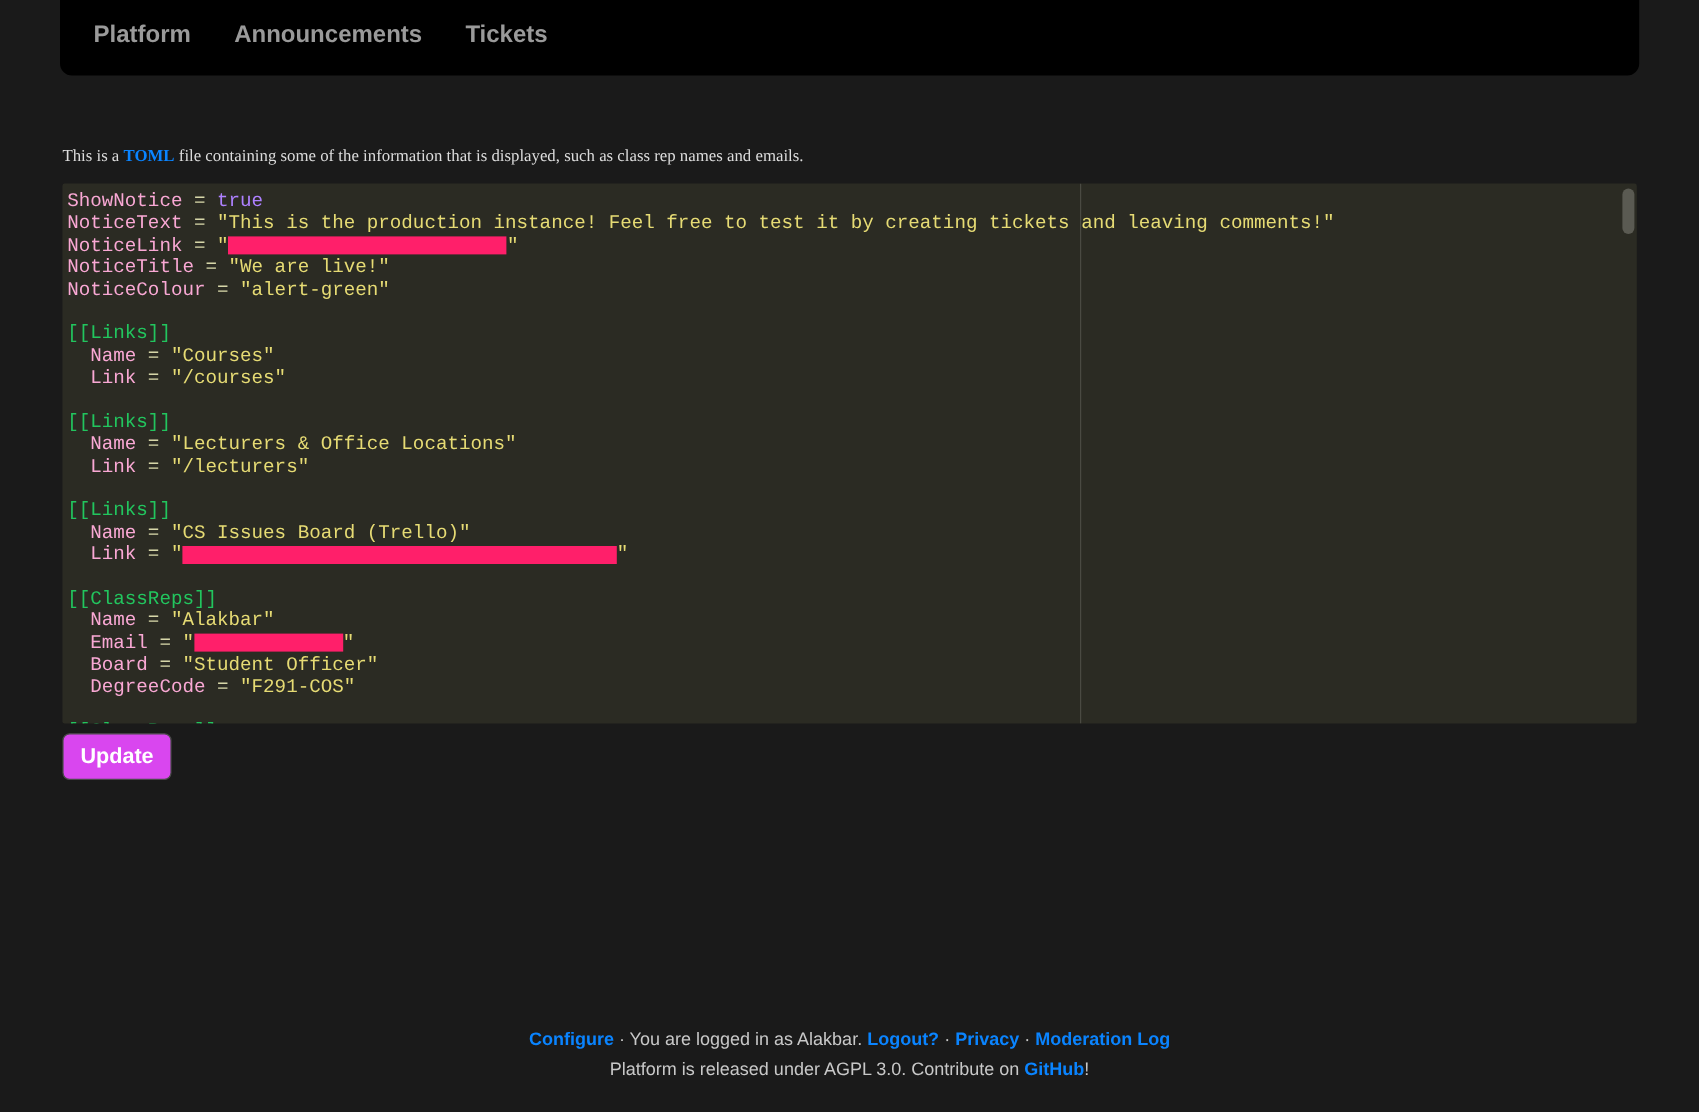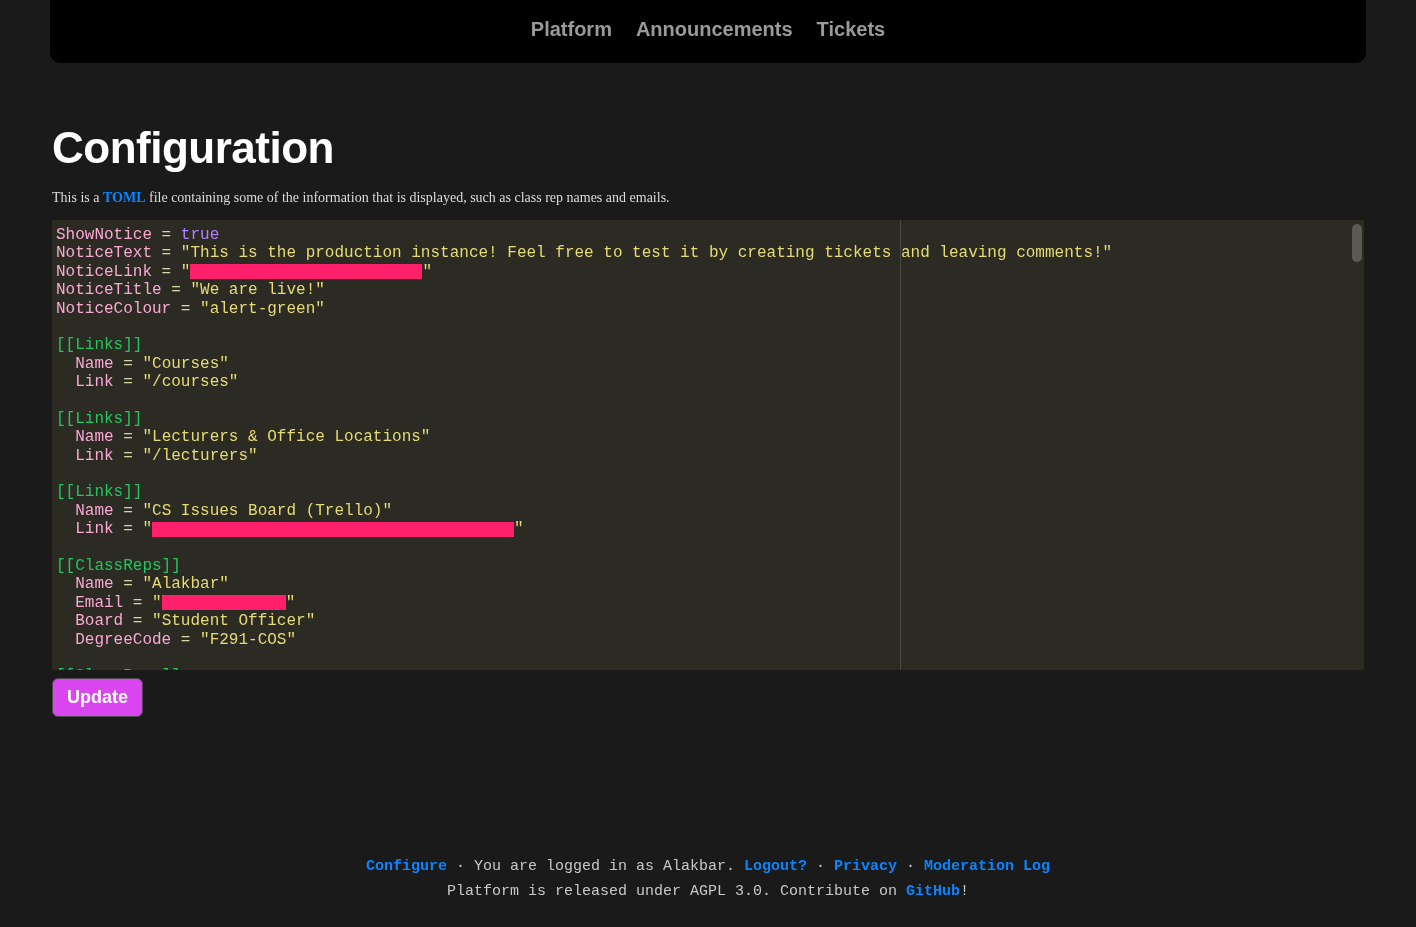--- a/index.html
+++ b/index.html
@@ -15,22 +15,21 @@
     min-height: 927px;
     position: relative;
     padding-bottom: 120px;
   }
   .navbar {
     background: #000000;
     margin: 0 50px;
     border-radius: 0 0 10px 10px;
     padding: 18px 28px 22px 28px;
     display: flex;
-    gap: 24px;
-    justify-content: center;
+    gap: 36px;
   }
   .navbar a {
     color: #9a9a9a;
     font-weight: 800;
     font-size: 20px;
     text-decoration: none;
     cursor: pointer;
   }
   .context-pill-wrap {
     display: flex;
@@ -126,36 +125,35 @@
     position: absolute;
     bottom: 24px;
     left: 0;
     right: 0;
     text-align: center;
     font-size: 15px;
     color: #c8c8c8;
     line-height: 1.5;
   }
   .footer .link { color: #0a84ff; font-weight: 700; text-decoration: none; cursor: pointer; }
-  .footer .row { margin-top: 2px; font-family: Liberation Mono, monospace; }
+  .footer .row { margin-top: 2px; }
 </style>
 </head>
 <body>
 
 <div class="page">
 
   <nav class="navbar">
     <a>Platform</a>
     <a>Announcements</a>
     <a>Tickets</a>
   </nav>
 
 
   <div class="main">
-    <h1 class="page-title">Configuration</h1>
     <p class="description">
       <span>This is a </span><a>TOML</a><span> file containing some of the information that is displayed, such as class rep names and emails.</span>
     </p>
 
     <div class="code-editor">
       <div class="ruler"></div>
       <div class="scrollbar-thumb"></div>
       <div class="code-inner"><span class="tok-key">ShowNotice</span><span class="tok-eq"> = </span><span class="tok-bool">true</span>
 <span class="tok-key">NoticeText</span><span class="tok-eq"> = </span><span class="tok-str">"This is the production instance! Feel free to test it by creating tickets and leaving comments!"</span>
 <span class="tok-key">NoticeLink</span><span class="tok-eq"> = </span><span class="tok-str">"</span><span class="redact" style="width:232px"></span><span class="tok-str">"</span>

